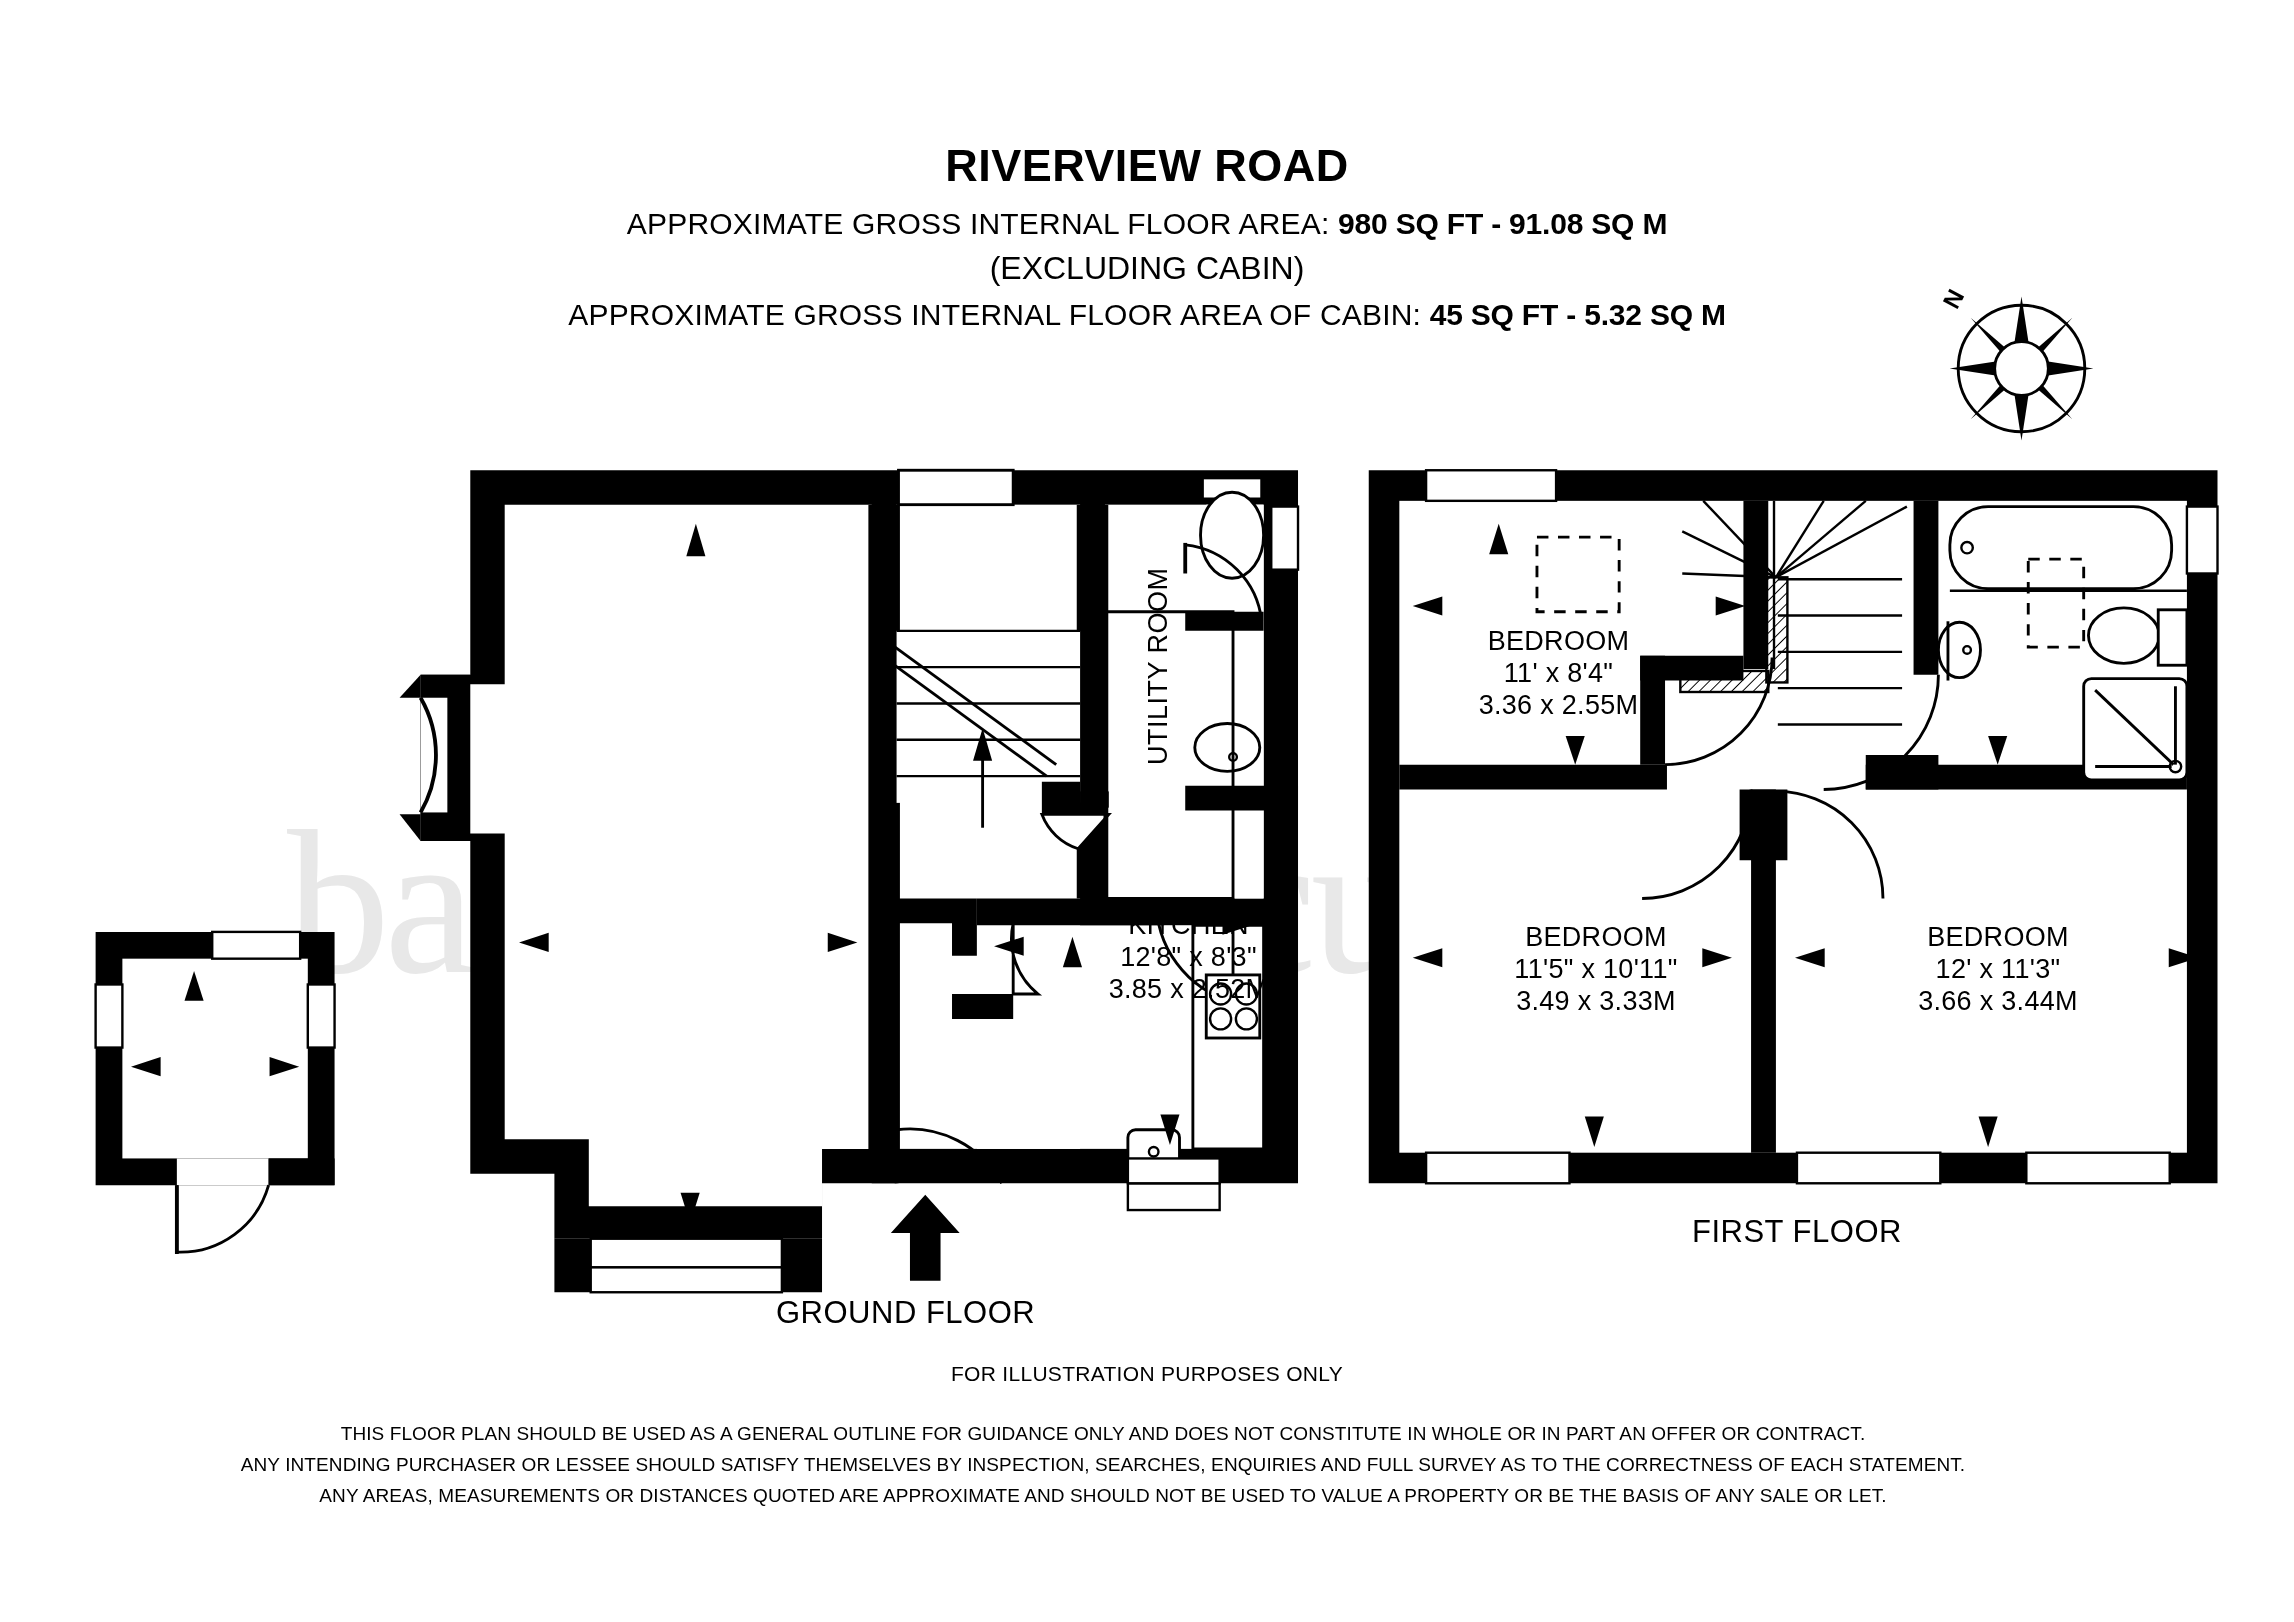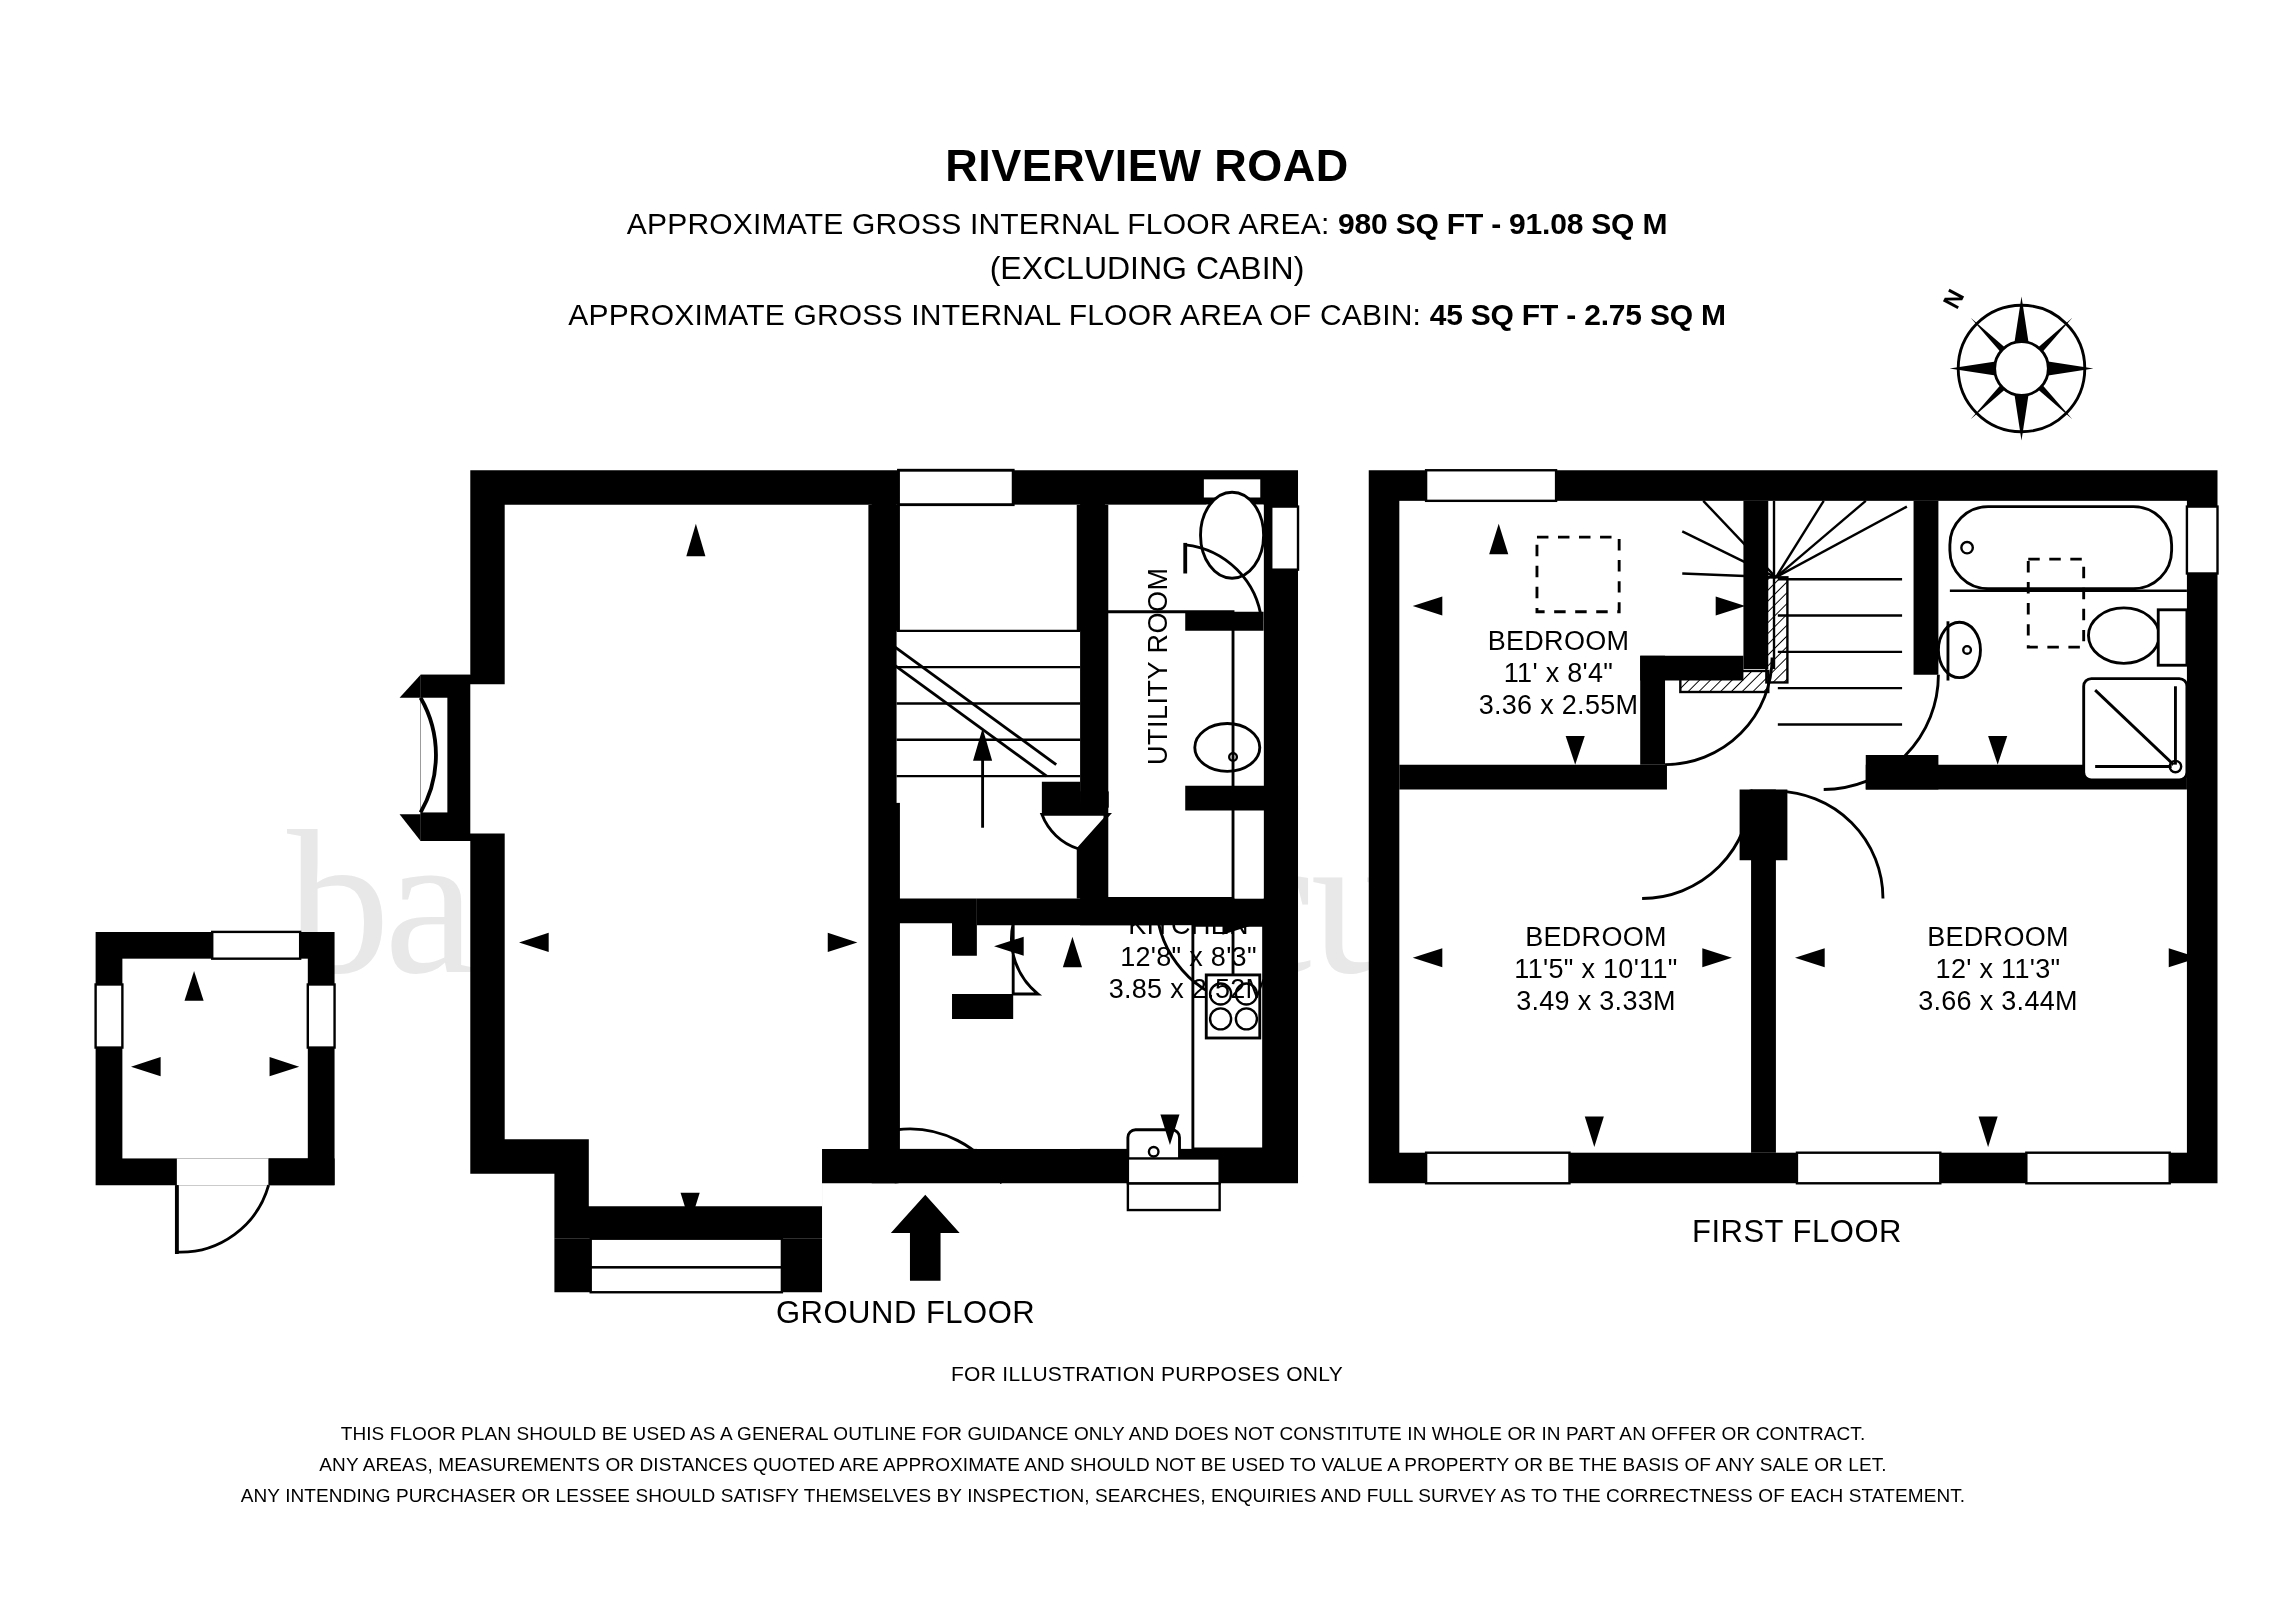--- a/index.html
+++ b/index.html
@@ -151,21 +151,21 @@
 
   <div class="header">
     <div class="title">RIVERVIEW ROAD</div>
     <div class="area-line">
       <span>APPROXIMATE GROSS INTERNAL FLOOR AREA:</span>
       <span class="emph">980 SQ FT  -  91.08 SQ M</span>
     </div>
     <div class="excl">(EXCLUDING CABIN)</div>
     <div class="area-line">
       <span>APPROXIMATE GROSS INTERNAL FLOOR AREA OF CABIN:</span>
-      <span class="emph">45 SQ FT  -  2.75 SQ M</span>
+      <span class="emph">45 SQ FT  -  5.32 SQ M</span>
     </div>
   </div>
 
   <div class="compass-n">N</div>
   <div class="compass">
     <svg viewBox="0 0 170 170" width="163" height="163">
       <circle cx="85" cy="85" r="66" fill="none" stroke="#000" stroke-width="3"></circle>
 
       <polygon points="85,10 95,75 85,85 75,75" fill="#000"></polygon>
       <polygon points="85,160 95,95 85,85 75,95" fill="#000"></polygon>
@@ -472,18 +472,18 @@
     <div class="rdim">12' x 11'3"</div>
     <div class="rdim">3.66 x 3.44M</div>
   </div>
 
   <div class="floor-label" style="left:776px; top:1295px;">GROUND FLOOR</div>
   <div class="floor-label" style="left:1692px; top:1214px;">FIRST FLOOR</div>
 
   <div class="illus">FOR ILLUSTRATION PURPOSES ONLY</div>
   <div class="disclaimer">
     <div>THIS FLOOR PLAN SHOULD BE USED AS A GENERAL OUTLINE FOR GUIDANCE ONLY AND DOES NOT CONSTITUTE IN WHOLE OR IN PART AN OFFER OR CONTRACT.</div>
+    <div>ANY INTENDING PURCHASER OR LESSEE SHOULD SATISFY THEMSELVES BY INSPECTION, SEARCHES, ENQUIRIES AND FULL SURVEY AS TO THE CORRECTNESS OF EACH STATEMENT.</div>
     <div>ANY AREAS, MEASUREMENTS OR DISTANCES QUOTED ARE APPROXIMATE AND SHOULD NOT BE USED TO VALUE A PROPERTY OR BE THE BASIS OF ANY SALE OR LET.</div>
-    <div>ANY INTENDING PURCHASER OR LESSEE SHOULD SATISFY THEMSELVES BY INSPECTION, SEARCHES, ENQUIRIES AND FULL SURVEY AS TO THE CORRECTNESS OF EACH STATEMENT.</div>
   </div>
 
 </div>
 
 
 </body></html>

